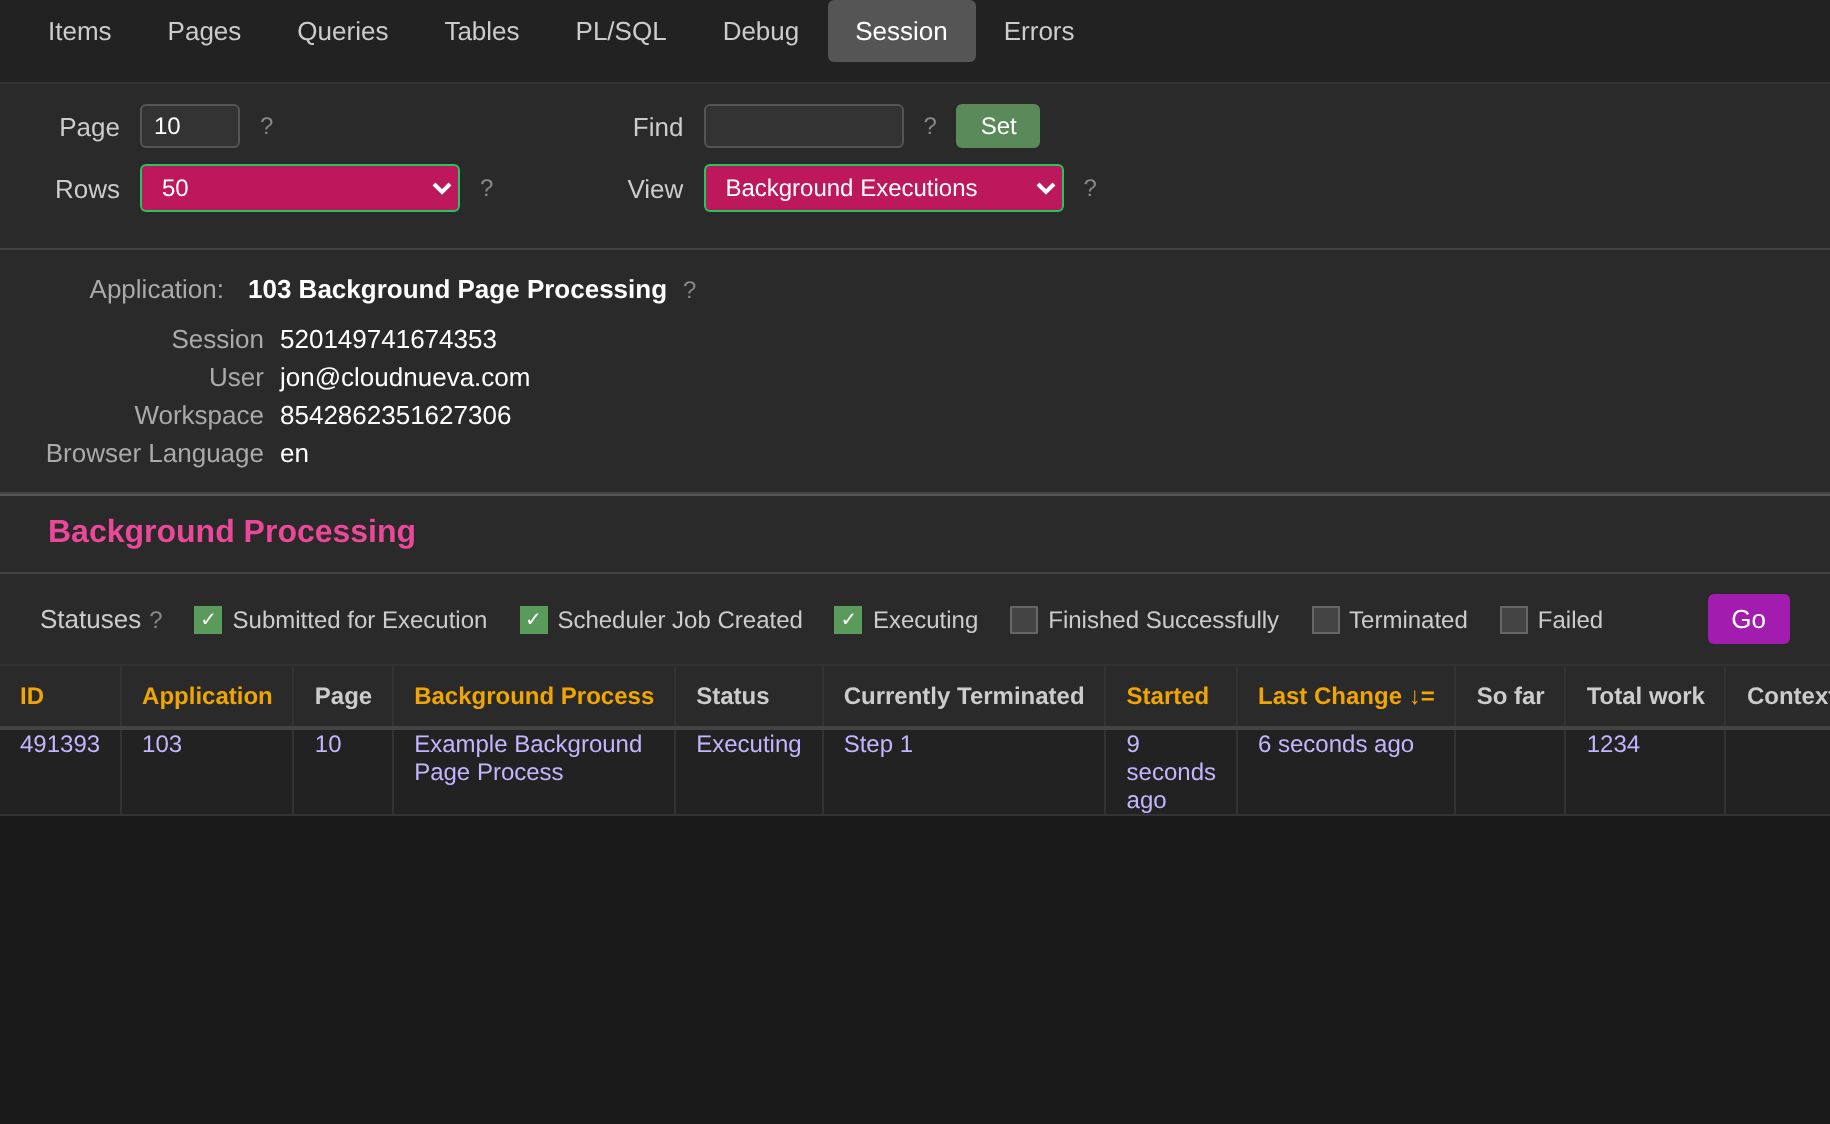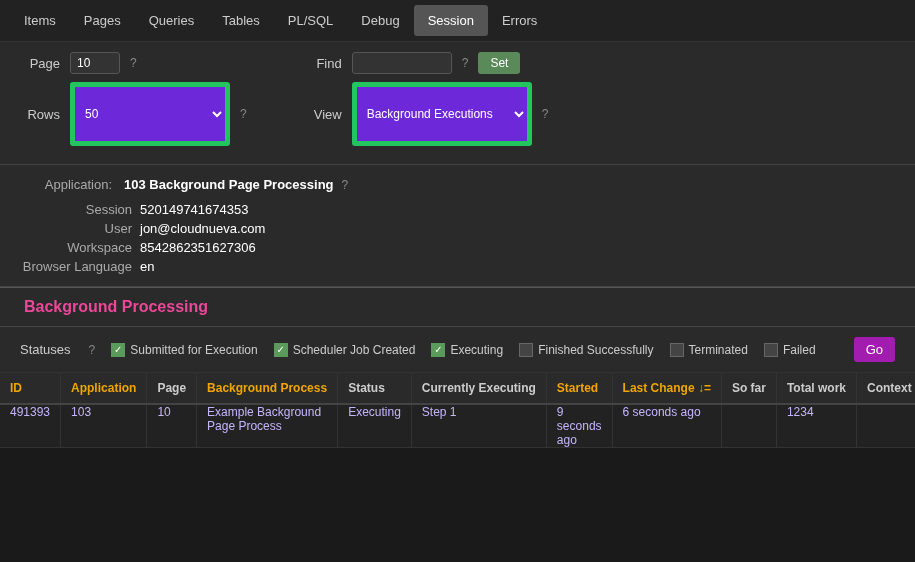--- a/index.html
+++ b/index.html
@@ -9,21 +9,21 @@
       color: #ccc;
       font-size: 13px;
       width: 915px;
       min-height: 562px;
     }
 
     
     .nav-bar {
       background: #222;
       display: flex;
-      align-items: center;
+      align-items: flex-start;
       height: 42px;
       padding: 0 10px;
       border-bottom: 1px solid #333;
     }
     .nav-item {
       padding: 8px 14px;
       color: #ccc;
       cursor: pointer;
       font-size: 13px;
       border-radius: 3px;
@@ -54,24 +54,24 @@
     .controls-row input[type="text"] {
       background: #333;
       border: 1px solid #555;
       color: #fff;
       padding: 3px 6px;
       border-radius: 3px;
       font-size: 12px;
       width: 60px;
     }
     .controls-row select {
-      background: #6d28d9;
-      border: 5px solid #22c55e;
-      color: #fff;
-      padding: 19px 6px;
+      background: #be185d;
+      border: 1px solid #22c55e;
+      color: #fff;
+      padding: 3px 6px;
       border-radius: 3px;
       font-size: 12px;
       width: 160px;
     }
     .help-icon {
       color: #888;
       font-size: 12px;
       cursor: pointer;
     }
     .btn-set {
@@ -141,21 +141,21 @@
       display: flex;
       align-items: center;
       gap: 16px;
       border-bottom: 1px solid #333;
     }
     .statuses-label {
       color: #ccc;
       font-size: 13px;
       display: flex;
       align-items: center;
-      gap: 18px;
+      gap: 4px;
     }
     .status-item {
       display: flex;
       align-items: center;
       gap: 5px;
       font-size: 12px;
       color: #ccc;
     }
     .status-item .check-box {
       width: 14px;
@@ -341,21 +341,21 @@
 
 <div class="table-container">
   <table>
     <thead>
       <tr>
         <th>ID</th>
         <th>Application</th>
         <th class="white-header">Page</th>
         <th>Background Process</th>
         <th class="white-header">Status</th>
-        <th class="white-header">Currently Executing</th>
+        <th class="white-header">Currently Terminated</th>
         <th>Started</th>
         <th>Last Change ↓=</th>
         <th class="white-header">So far</th>
         <th class="white-header">Total work</th>
         <th class="white-header">Context</th>
 
       </tr>
     </thead>
     <tbody id="table-body">
 

